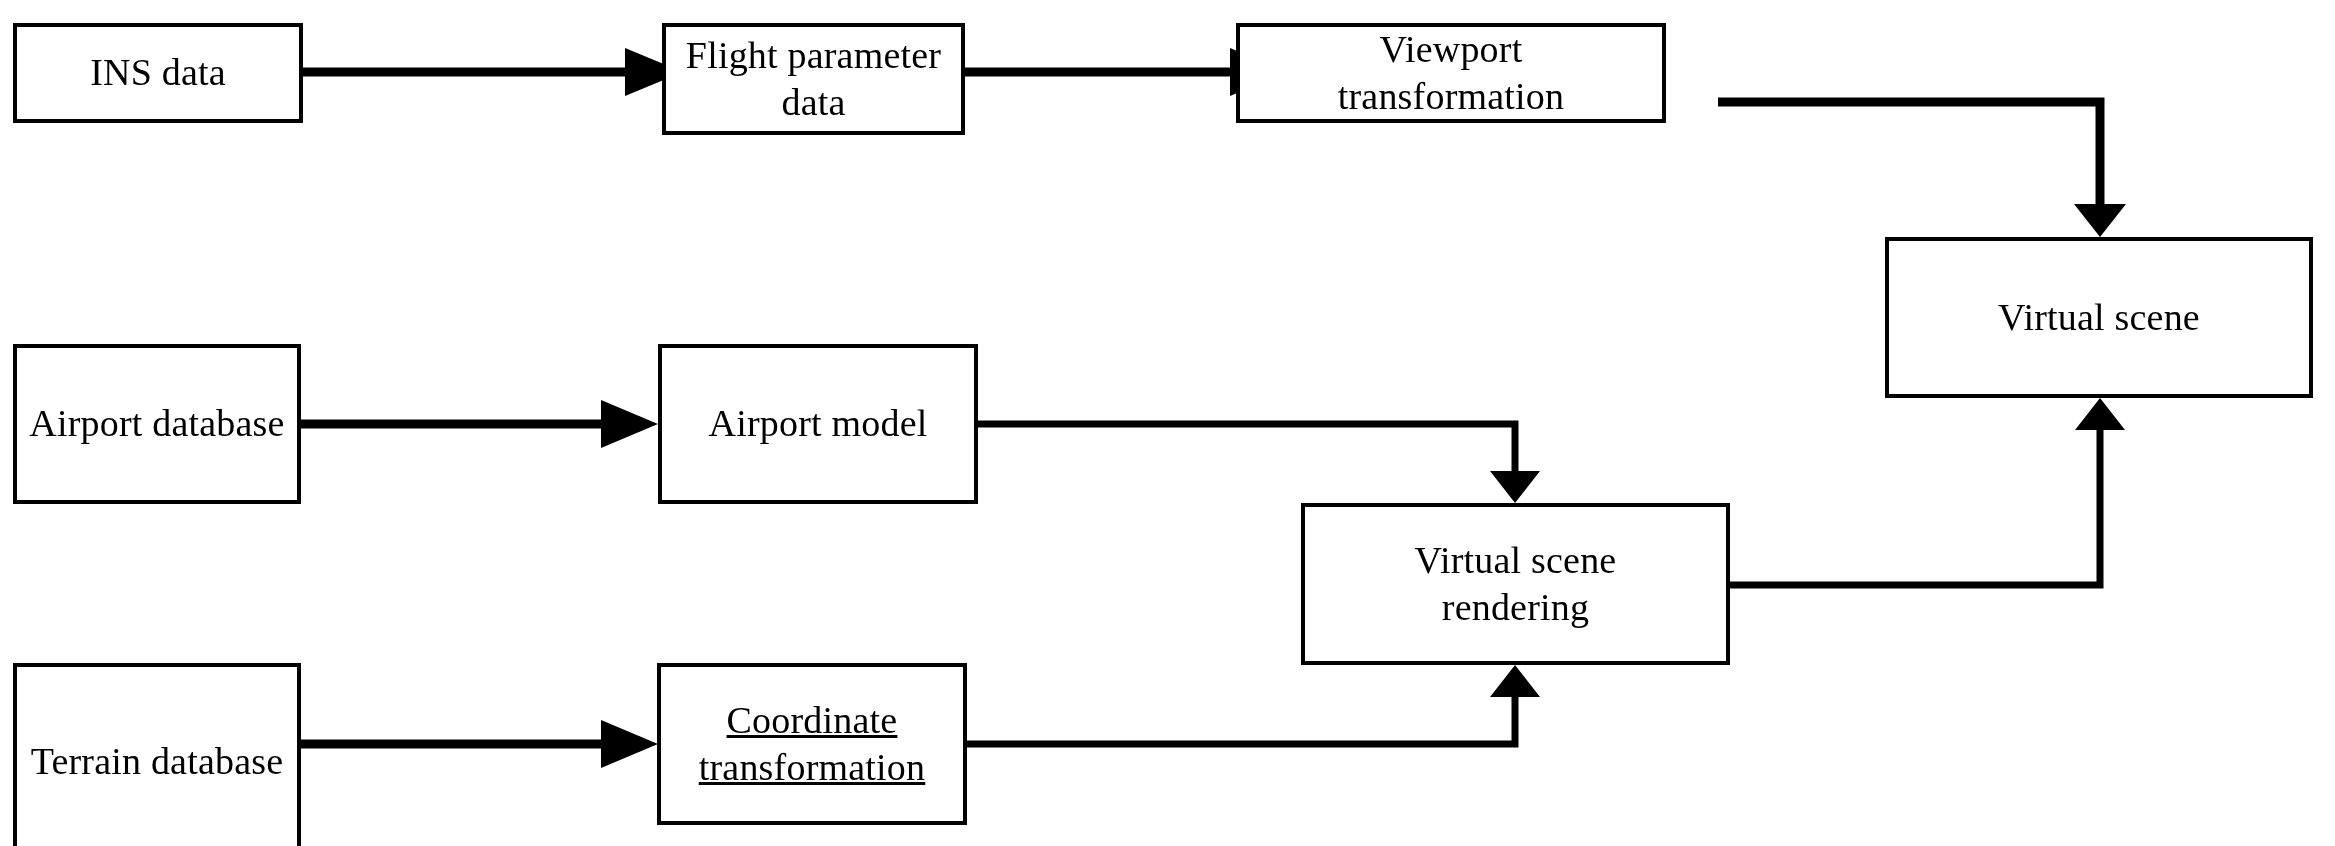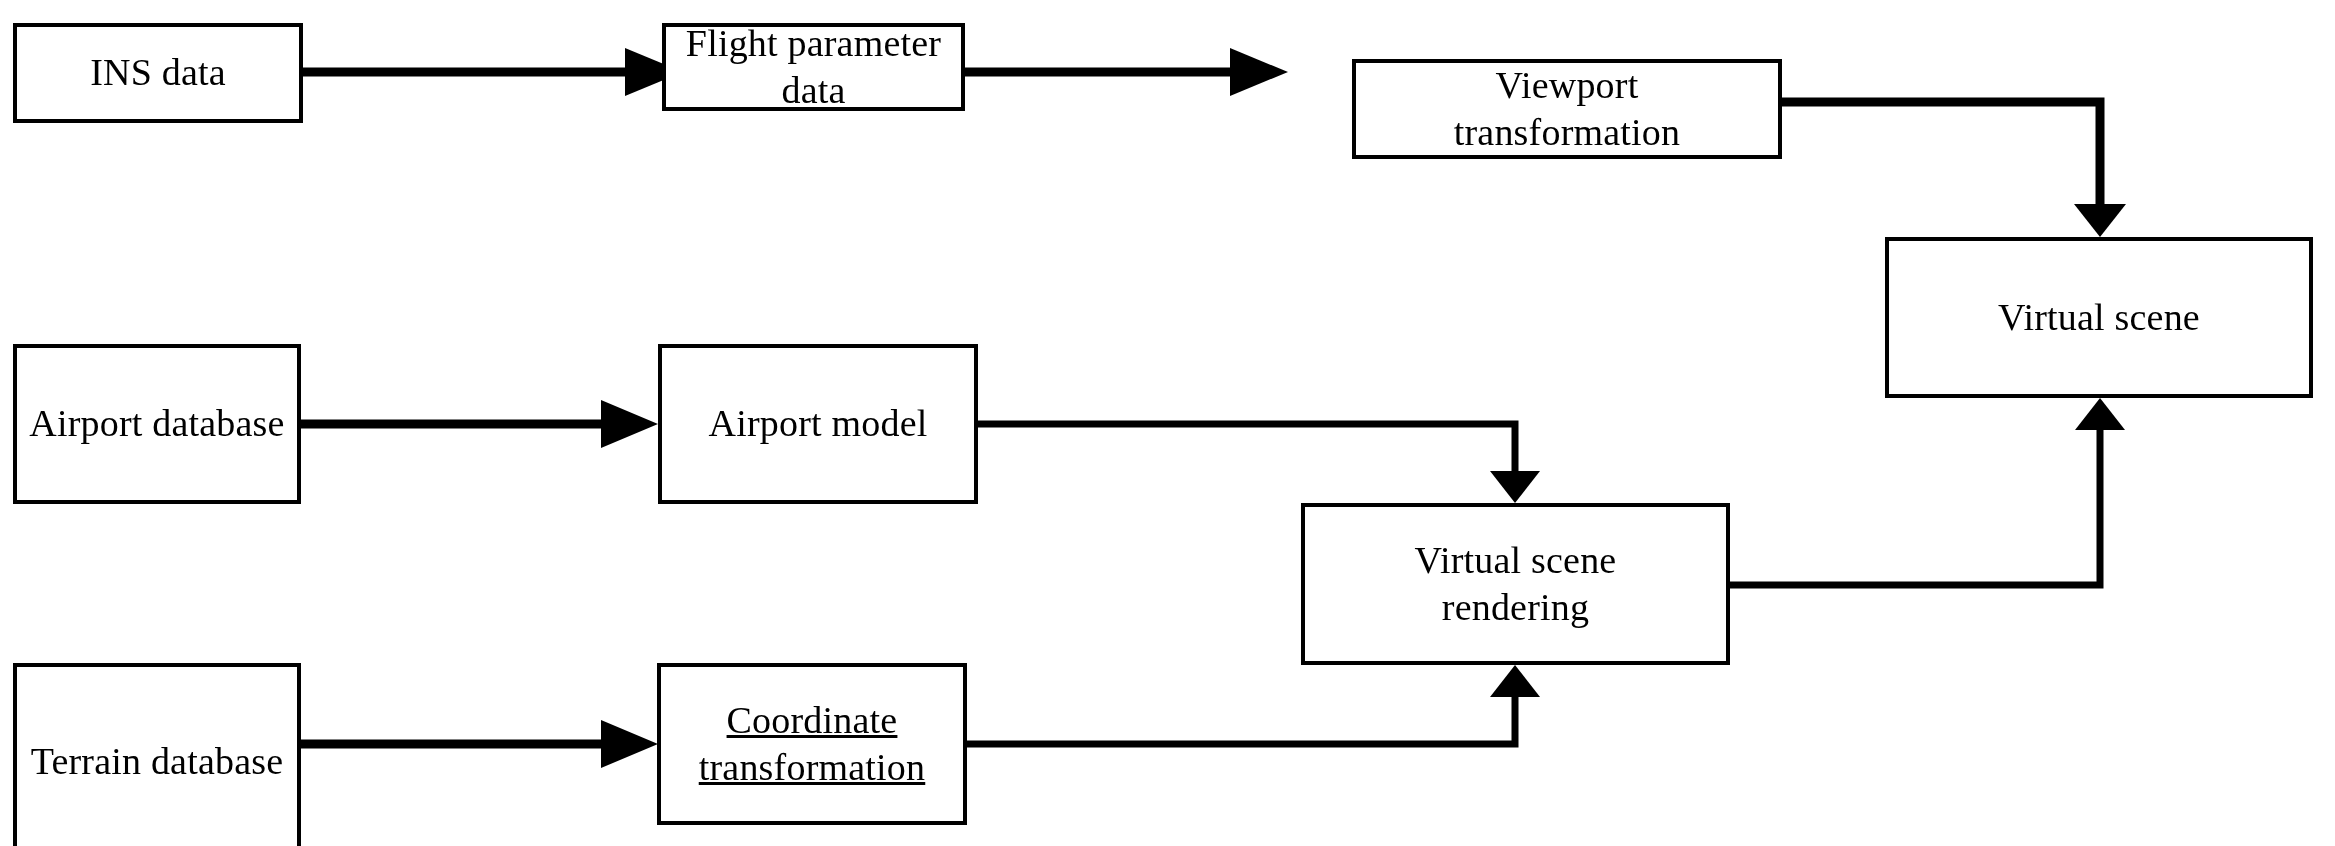--- a/index.html
+++ b/index.html
@@ -98,25 +98,25 @@
     <g>
       <path class="edge-line thin" d="M 1730 585 L 2100 585 L 2100 430"></path>
       <polygon class="arrow-head" points="2075,430 2125,430 2100,398"></polygon>
     </g>
   </svg>
 
   <div class="node" style="left:13px; top:23px; width:290px; height:100px;text-align:center;">
     <span>INS data</span>
   </div>
 
-  <div class="node" style="left:662px; top:23px; width:303px; height:88px;">
+  <div class="node" style="left:662px; top:23px; width:303px; height:112px;">
     <span>Flight parameter data</span>
   </div>
 
-  <div class="node" style="left:1352px; top:23px; width:430px; height:100px;margin-top:36px;">
+  <div class="node" style="left:1236px; top:23px; width:430px; height:100px;">
     <span>Viewport
 transformation</span>
   </div>
 
   <div class="node" style="left:1885px; top:237px; width:428px; height:161px;">
     <span>Virtual scene</span>
   </div>
 
   <div class="node" style="left:13px; top:344px; width:288px; height:160px;">
     <span>Airport database</span>

